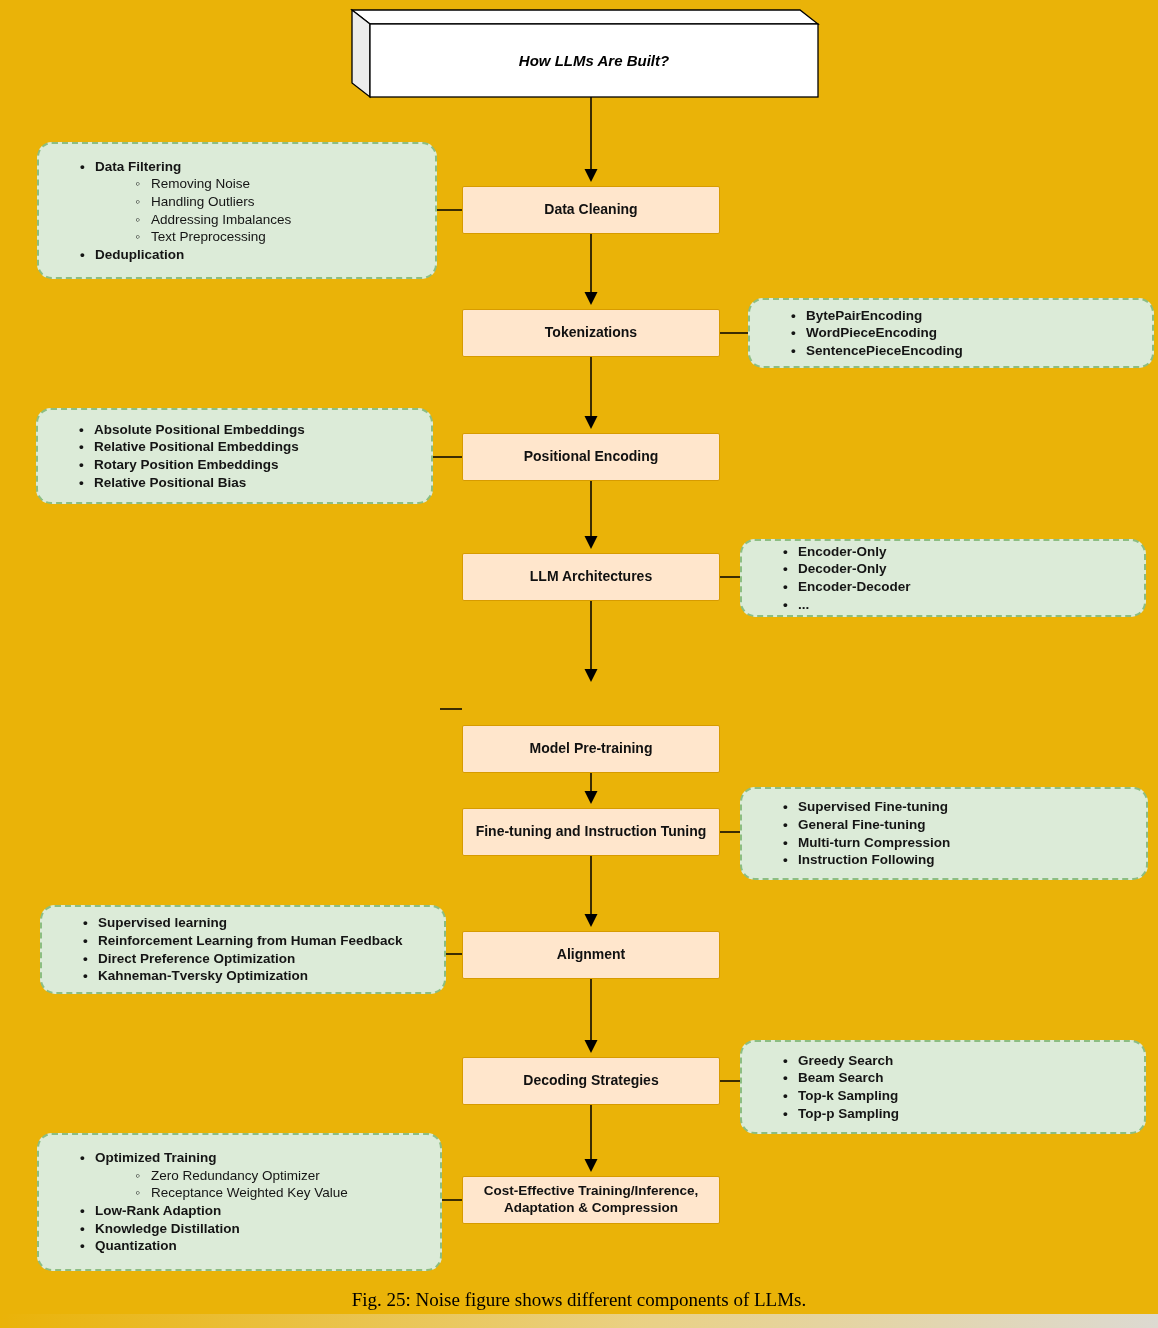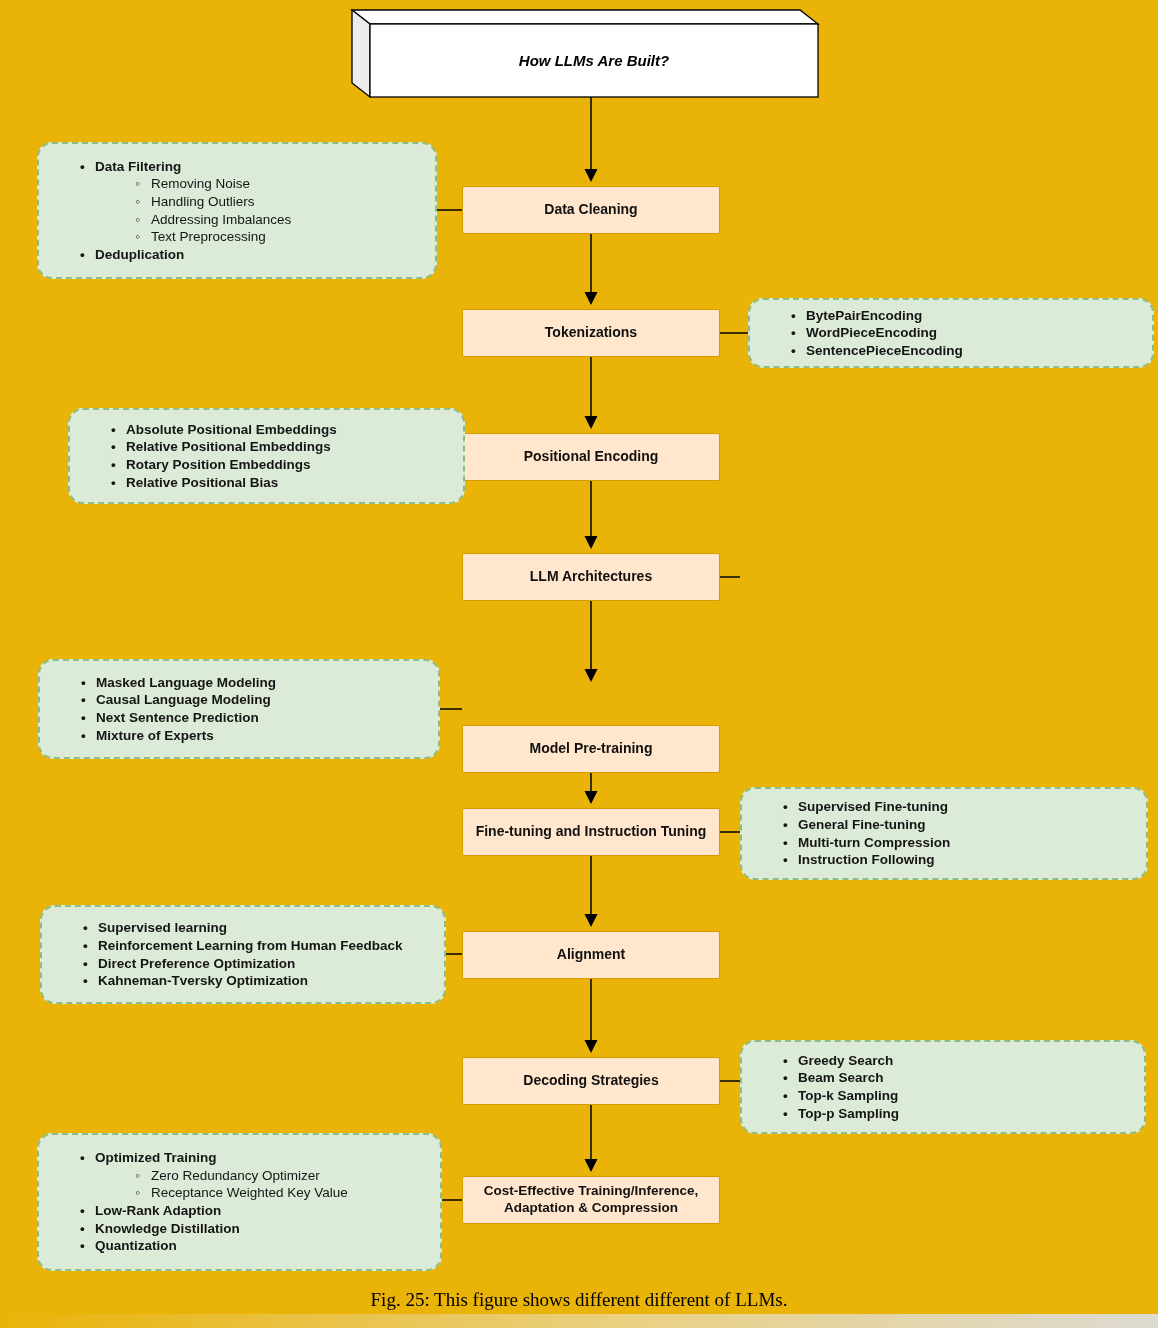--- a/index.html
+++ b/index.html
@@ -150,45 +150,45 @@
         <li>Deduplication</li>
       </ul>
   </div>
   <div class="note" style="left:748px; top:298px;  width:406px; height:70px;">
     <ul>
         <li>BytePairEncoding</li>
         <li>WordPieceEncoding</li>
         <li>SentencePieceEncoding</li>
       </ul>
   </div>
-  <div class="note" style="left:36px;  top:408px;  width:397px; height:96px;margin-left:32px;">
+  <div class="note" style="left:36px;  top:408px;  width:397px; height:96px;">
     <ul>
         <li>Absolute Positional Embeddings</li>
         <li>Relative Positional Embeddings</li>
         <li>Rotary Position Embeddings</li>
         <li>Relative Positional Bias</li>
       </ul>
   </div>
-  <div class="note" style="left:38px;  top:659px;  width:402px; height:100px;">
-    <ul>
-        <li>Masked Language Modeling</li>
-        <li>Causal Language Modeling</li>
-        <li>Next Sentence Prediction</li>
-        <li>Mixture of Experts</li>
+  <div class="note" style="left:740px; top:539px;  width:406px; height:78px;">
+    <ul>
+        <li>Encoder-Only</li>
+        <li>Decoder-Only</li>
+        <li>Encoder-Decoder</li>
+        <li>...</li>
       </ul>
   </div>
   <div class="note" style="left:740px; top:787px;  width:408px; height:93px;">
     <ul>
         <li>Supervised Fine-tuning</li>
         <li>General Fine-tuning</li>
         <li>Multi-turn Compression</li>
         <li>Instruction Following</li>
       </ul>
   </div>
-  <div class="note" style="left:40px;  top:905px;  width:406px; height:99px;">
+  <div class="note" style="left:40px;  top:905px;  width:406px; height:89px;">
     <ul>
         <li>Supervised learning</li>
         <li>Reinforcement Learning from Human Feedback</li>
         <li>Direct Preference Optimization</li>
         <li>Kahneman-Tversky Optimization</li>
       </ul>
   </div>
   <div class="note" style="left:740px; top:1040px; width:406px; height:94px;">
     <ul>
         <li>Greedy Search</li>
@@ -202,16 +202,16 @@
         <li>Optimized Training<ul class="sub">
             <li>Zero Redundancy Optimizer</li>
             <li>Receptance Weighted Key Value</li>
           </ul></li>
         <li>Low-Rank Adaption</li>
         <li>Knowledge Distillation</li>
         <li>Quantization</li>
       </ul>
   </div>
 
-  <div class="caption">Fig. 25: This figure shows different different of LLMs.</div>
+  <div class="caption">Fig. 25: Noise figure shows different components of LLMs.</div>
 
   <div class="bottom-shade"></div>
 </div>
 
 </body></html>

